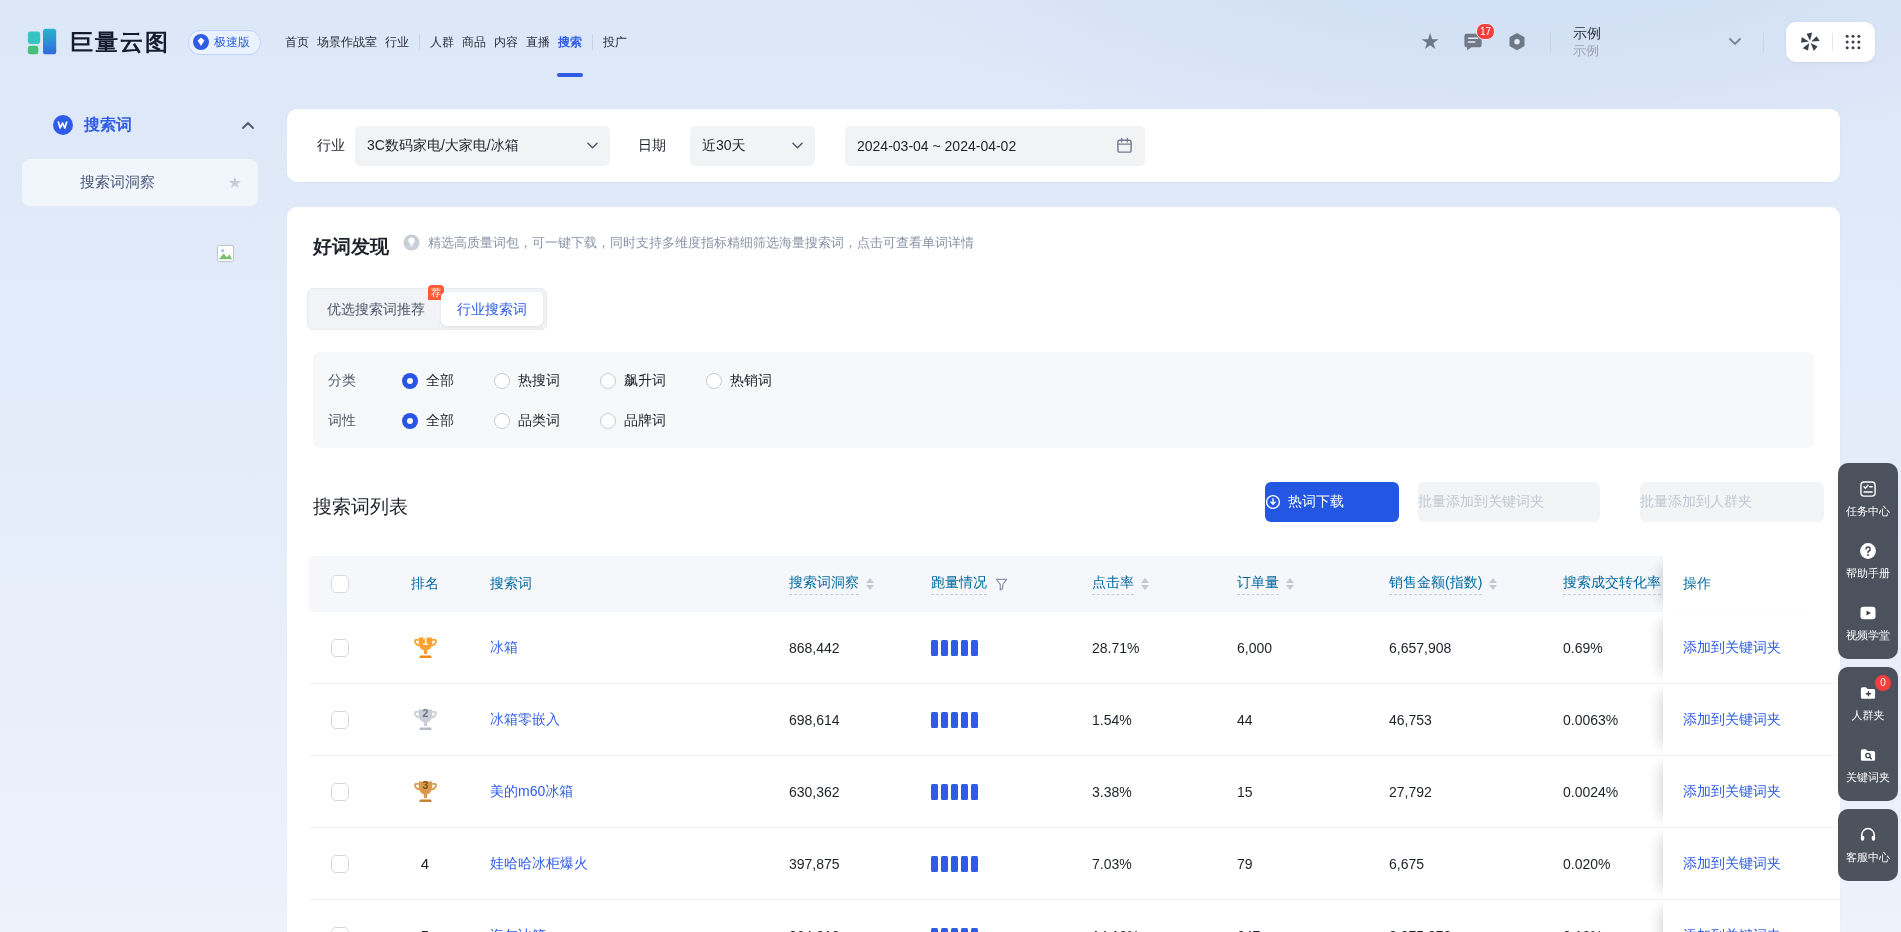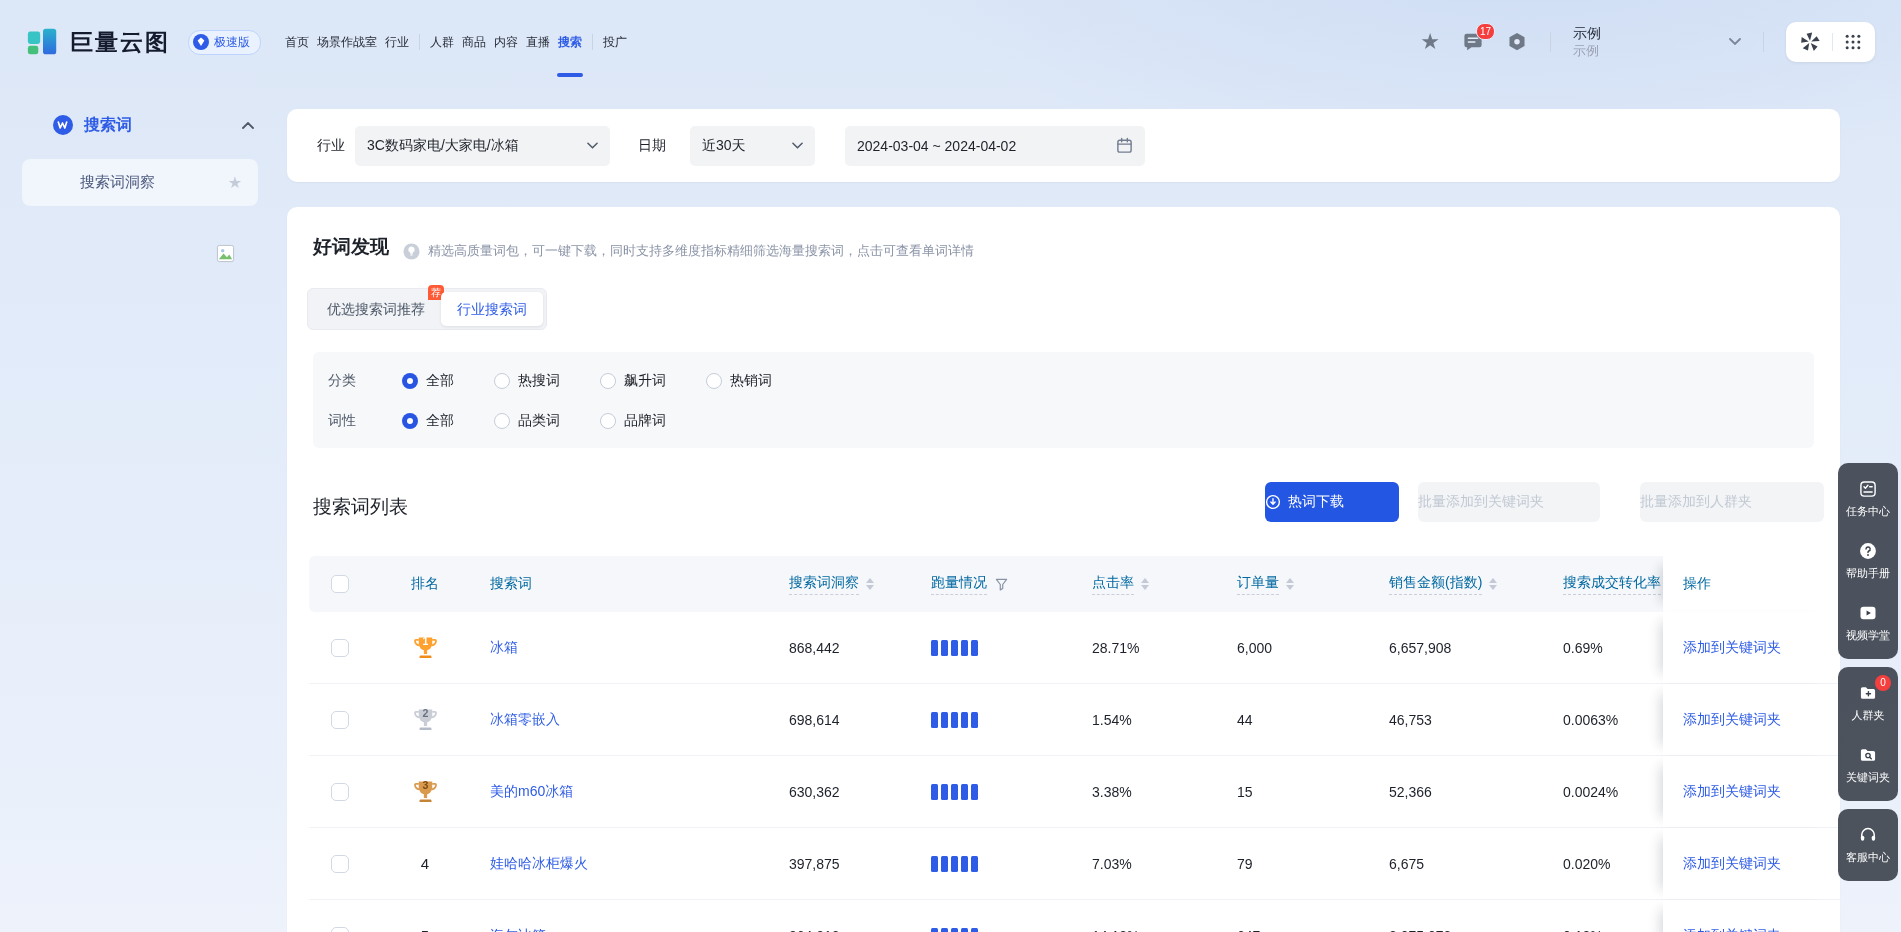--- a/index.html
+++ b/index.html
@@ -41,21 +41,21 @@
   .broken-img{position:absolute;left:216px;top:160px}
   
   .card{position:absolute;background:#fff;box-shadow:0 1px 2px rgba(16,24,40,.04)}
   .filter-card{left:287px;top:109px;width:1553px;height:73px;border-radius:10px;display:flex;align-items:center;padding:0 30px;box-sizing:border-box}
   .f-label{font-size:14px;color:#1d2129;white-space:nowrap}
   .select{display:flex;align-items:center;justify-content:space-between;background:#f2f3f5;border-radius:5px;height:40px;padding:0 12px;box-sizing:border-box;font-size:14px;color:#1d2129;cursor:pointer;white-space:nowrap}
   .sel-industry{width:255px;margin-left:10px}
   .sel-preset{width:125px;margin-left:24px}
   .date-box{width:300px;margin-left:30px}
   .main-card{left:287px;top:207px;width:1553px;height:725px;border-radius:10px 10px 0 0;overflow:hidden}
-  .disc-header{position:absolute;left:26px;top:27px;display:flex;align-items:flex-end}
+  .disc-header{position:absolute;left:26px;top:27px;display:flex;align-items:flex-start}
   .disc-title{font-size:19px;font-weight:bold;color:#1d2129}
   .disc-desc{font-size:13px;color:#8a93a6;margin-left:8px}
   .bulb{margin-left:14px;display:flex}
   
   .tabs{position:absolute;left:20px;top:81px;display:flex;background:#f1f3f6;border:1px solid #e8eaef;border-radius:6px;padding:3px}
   .tab{position:relative;height:34px;line-height:34px;padding:0 16px;font-size:14px;color:#4e5969;cursor:pointer;white-space:nowrap}
   .tab.active{background:#fff;color:#2e5ce6;border-radius:5px;box-shadow:0 1px 3px rgba(30,40,60,.10)}
   .tab-badge{position:absolute;top:-7px;right:-3px;background:#ff5a36;color:#fff;font-size:10px;line-height:13px;padding:1px 3px;border-radius:4px 4px 4px 0}
   
   .radio-panel{position:absolute;left:26px;top:145px;width:1501px;height:96px;background:#f7f8fa;border-radius:6px;box-sizing:border-box;padding:12px 0 0 15px}
@@ -488,21 +488,21 @@
             <span class="bars">
               <span></span>
               <span></span>
               <span></span>
               <span></span>
               <span></span>
             </span>
           </div>
         <div class="td">3.38%</div>
         <div class="td">15</div>
-        <div class="td">52,366</div>
+        <div class="td">27,792</div>
         <div class="td c-cvr">0.0024%</div>
         <div class="td c-action">
             <span class="action-link">添加到关键词夹</span>
           </div>
       </div>
 
       <div class="tr row">
         <div class="td c-check">
             <span class="cb"></span>
           </div>

